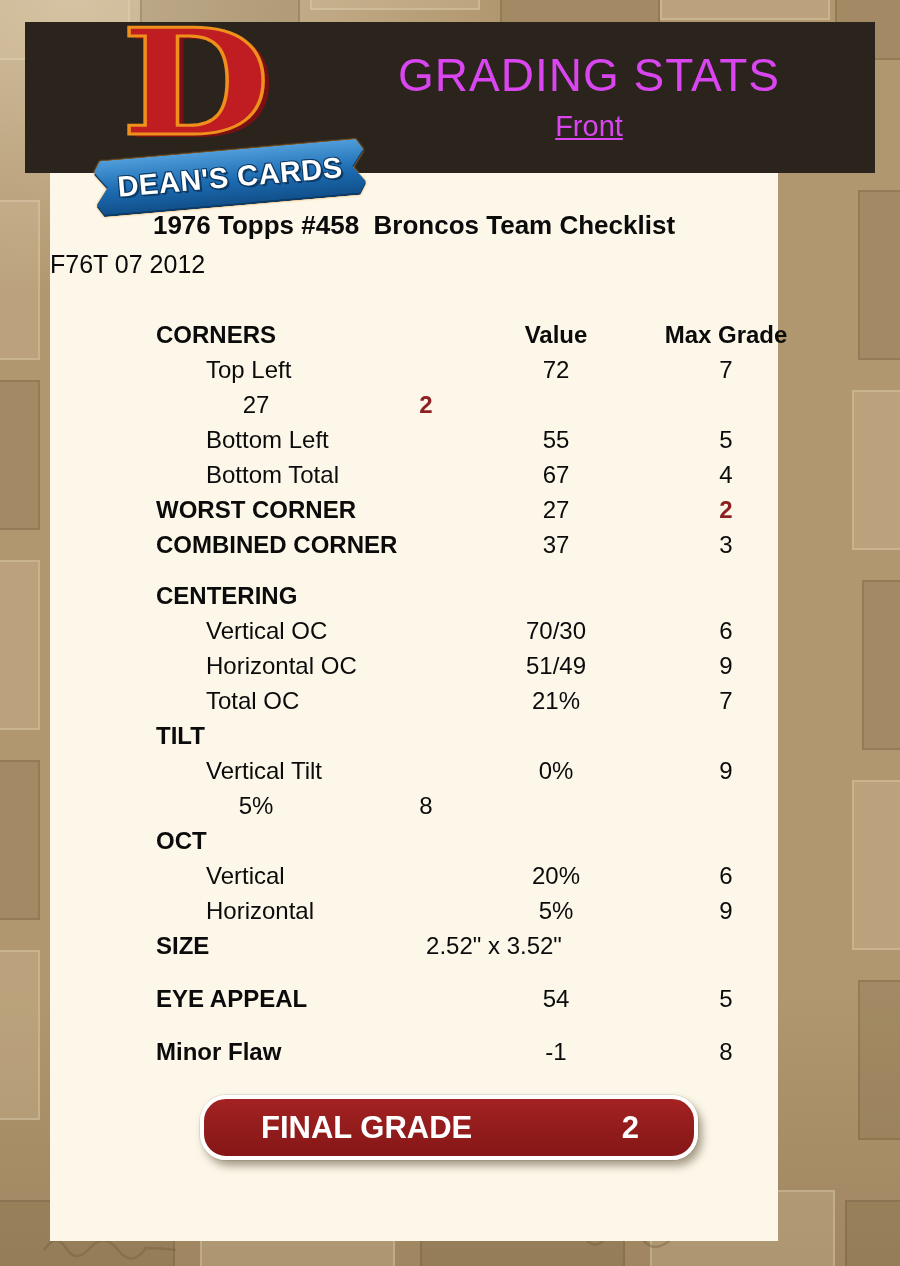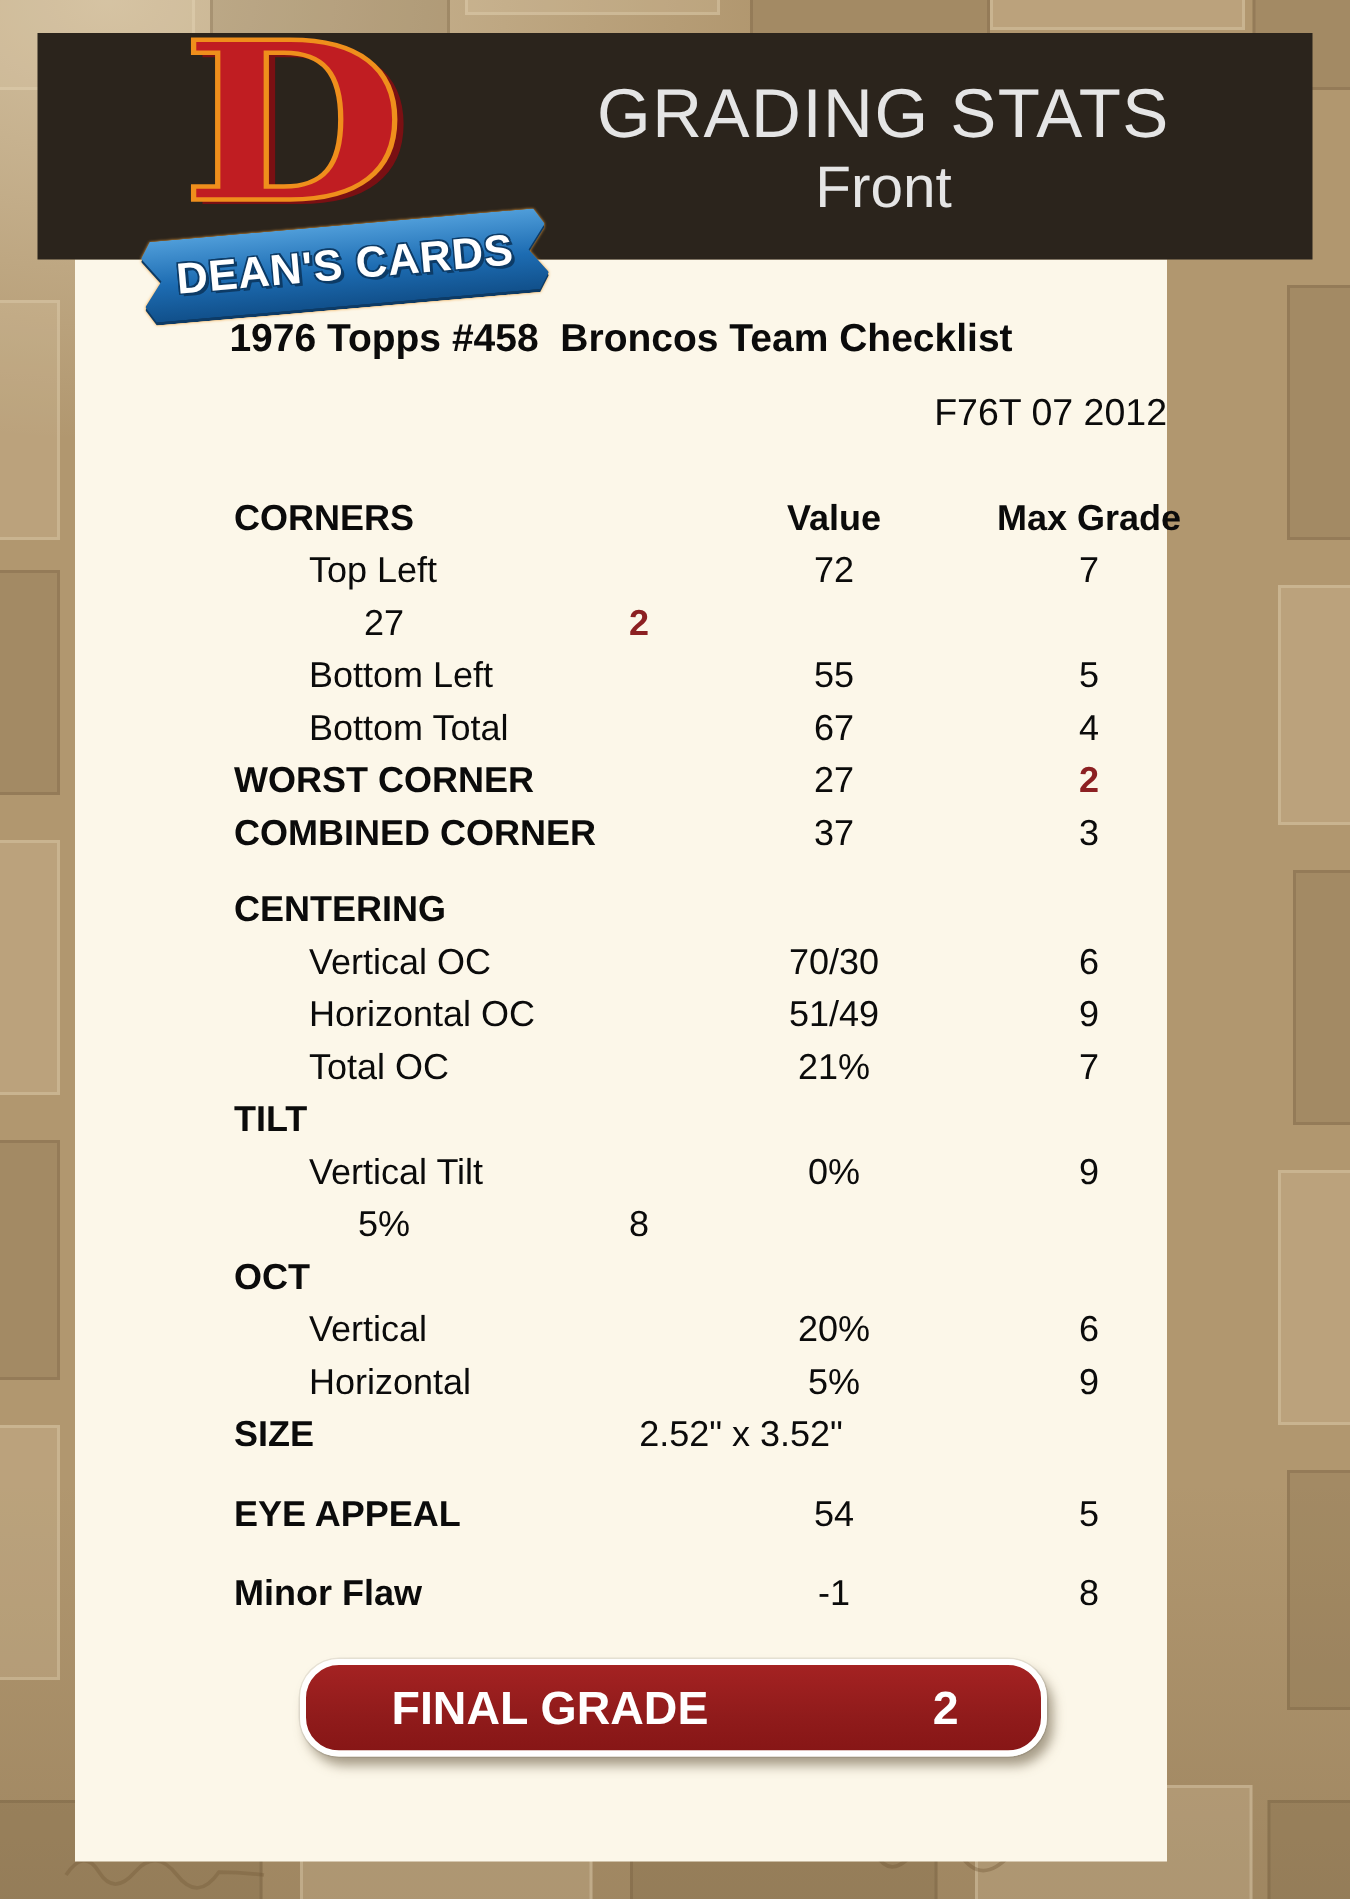--- a/index.html
+++ b/index.html
@@ -68,32 +68,32 @@
   .ribbon-wrap { position:absolute; left:16px; top:62px; width:270px; height:58px;
     filter:drop-shadow(0 2px 0 #0d3b66) drop-shadow(0 0 1px #f2a33c); }
   .ribbon-text {
     color:#fff; font-weight:bold; font-size:29px; letter-spacing:.5px;
     text-shadow:2px 2px 0 #0d3b66, -1px -1px 0 #0d3b66, 1px -1px 0 #0d3b66, -1px 1px 0 #0d3b66;
     white-space:nowrap;
   }
   .htitles {
     position:absolute; left:300px; right:22px; top:0; height:100%;
     display:flex; flex-direction:column; align-items:center; justify-content:center;
-    color:#e5e5e5; text-align:center;
+    color:#d946ef; text-align:center;
   }
   .htitle { font-size:46px; line-height:52px; letter-spacing:1px; }
-  .hsub   { font-size:39px; line-height:40px; margin-top:5px; }
+  .hsub   { font-size:29px; line-height:40px; margin-top:5px;text-decoration:underline; }
 
   
   .panel {
     position:absolute; left:50px; top:173px; width:728px; height:1068px;
     background:#fcf7e9; z-index:1;
   }
   .card-title { margin-top:37px; text-align:center; font-size:26px; font-weight:bold; white-space:pre; }
-  .card-code  { margin-top:20px;  text-align:right; font-size:25px; }
+  .card-code  { margin-top:9px;  text-align:left; font-size:25px; }
 
   .gtable { margin:38px 0 0 106px; width:640px; font-size:24px; }
   .trow { display:flex; height:35px; line-height:35px; }
   .c-label { width:300px; }
   .sub .c-label { padding-left:50px; }
   .c-value { width:200px; text-align:center; }
   .c-grade { width:140px; text-align:center; }
   .bold { font-weight:bold; }
   .gap    { margin-top:16px; }
   .gap-lg { margin-top:18px;align-items:center; }

